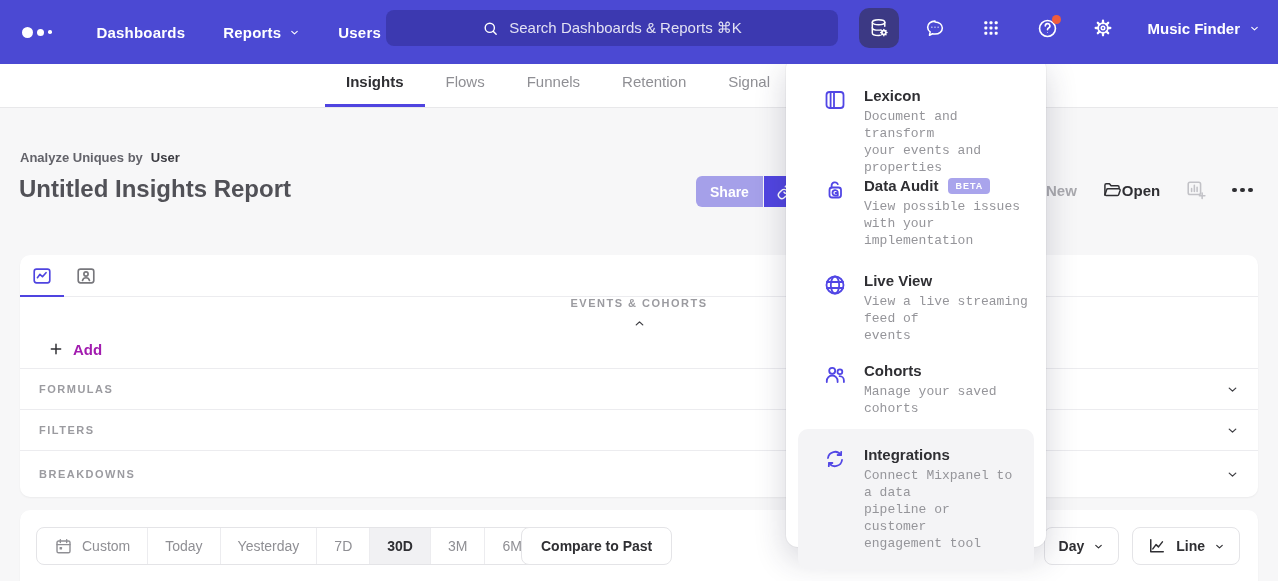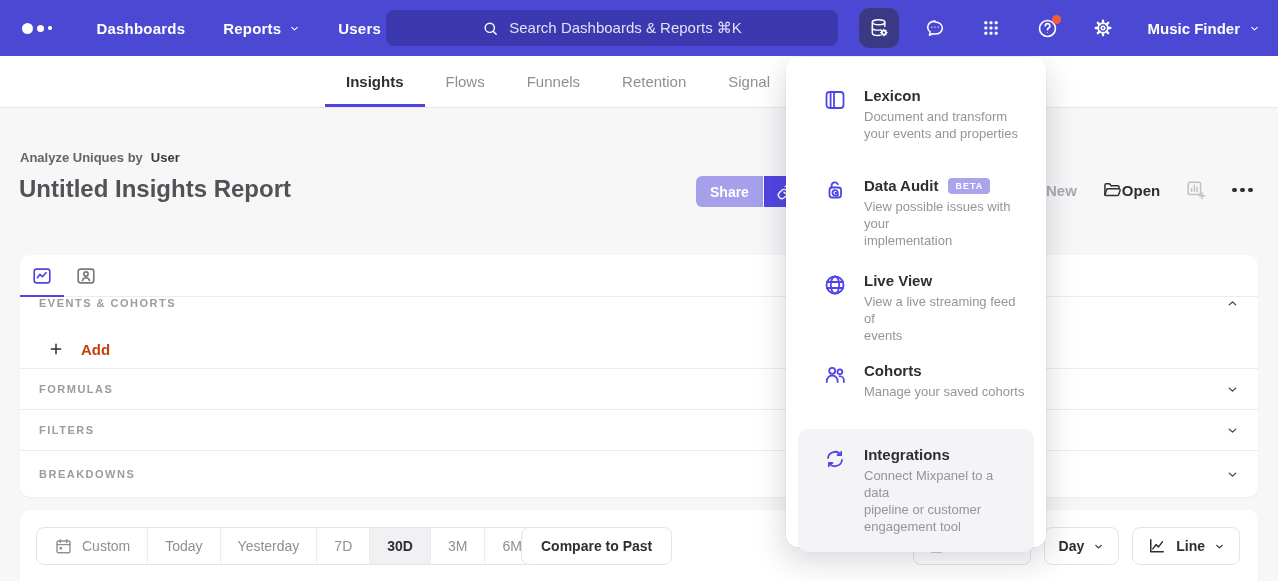--- a/index.html
+++ b/index.html
@@ -7,21 +7,21 @@
   body {
     position:relative;
     background:#f7f7f8;
     font-family:"Liberation Sans", sans-serif;
     color:#2f2f33;
   }
   svg { display:block; }
 
   
   .topnav {
-    position:absolute; top:0; left:0; right:0; height:56px;
+    position:absolute; top:0; left:0; right:0; height:64px;
     background:#4b49d3; display:flex; align-items:center; z-index:60;
   }
   .logo { margin-left:22px; display:flex; align-items:center; gap:4px; }
   .logo i { display:block; border-radius:50%; background:#fff; }
   .logo .d1 { width:11px; height:11px; }
   .logo .d2 { width:7px; height:7px; }
   .logo .d3 { width:3.5px; height:3.5px; }
   .nav-links { display:flex; margin-left:26px; }
   .nav-link {
     padding:0 19px; height:56px; display:flex; align-items:center; gap:8px;
@@ -93,26 +93,26 @@
   }
   .icon-tabs { height:42px; border-bottom:1px solid #ececef; display:flex; }
   .icon-tab {
     width:44px; display:flex; align-items:center; justify-content:center;
     position:relative; cursor:pointer;
   }
   .icon-tab.active::after {
     content:""; position:absolute; left:0; right:0; bottom:-1px; height:2.5px; background:#4f44e0;
   }
   .section-head {
-    height:33px; display:flex; align-items:flex-start; justify-content:space-between; padding:0 19px;
+    height:33px; display:flex; align-items:center; justify-content:space-between; padding:0 19px;flex-direction:column;
   }
   .section-label { font-size:11px; font-weight:700; letter-spacing:1.5px; color:#9b9ba0; }
   .add-row {
-    height:38px; display:flex; align-items:center; gap:17px; padding-left:28px;
-    font-size:15px; font-weight:700; color:#c2410c; cursor:pointer;
+    height:38px; display:flex; align-items:center; gap:9px; padding-left:28px;
+    font-size:15px; font-weight:700; color:#a21caf; cursor:pointer;
   }
   .collapse-row {
     height:41px; border-top:1px solid #ececef; display:flex; align-items:center;
     justify-content:space-between; padding:0 19px;
   }
   .collapse-row:last-child { flex:1; }
   .chev { color:#3f3f44; cursor:pointer; }
 
   
   .footer-card {
@@ -147,21 +147,21 @@
     position:absolute; left:786px; top:57px; width:260px; height:490px;
     background:#fff; border-radius:12px; z-index:50;
     box-shadow:0 12px 32px rgba(40,40,70,.2), 0 0 0 1px rgba(0,0,0,.03);
   }
   .menu-item {
     position:absolute; left:0; right:0; display:flex; gap:17px;
     padding:0 18px 0 37px; cursor:pointer;
   }
   .menu-item .mi-icon { flex:0 0 24px; color:#5146e5; padding-top:1px; }
   .mi-title { font-size:15px; font-weight:700; color:#2f2f33; display:flex; align-items:center; }
-  .mi-desc { font-size:13px; color:#95959a; line-height:17px; margin-top:4px; white-space:pre-line; }
+  .mi-desc { font-size:13px; color:#95959a; line-height:17px; margin-top:4px; white-space:pre-line;font-family:Liberation Mono, monospace; }
   .beta-badge {
     display:inline-block; background:#a9a4ec; color:#fff; font-size:9px; font-weight:700;
     letter-spacing:1px; padding:3px 7px; border-radius:4px; margin-left:10px;
   }
   .menu-item.hovered {
     left:12px; right:12px; background:#f4f4f6; border-radius:10px;
     padding:17px 14px 17px 25px;
   }
 </style>
 </head>

